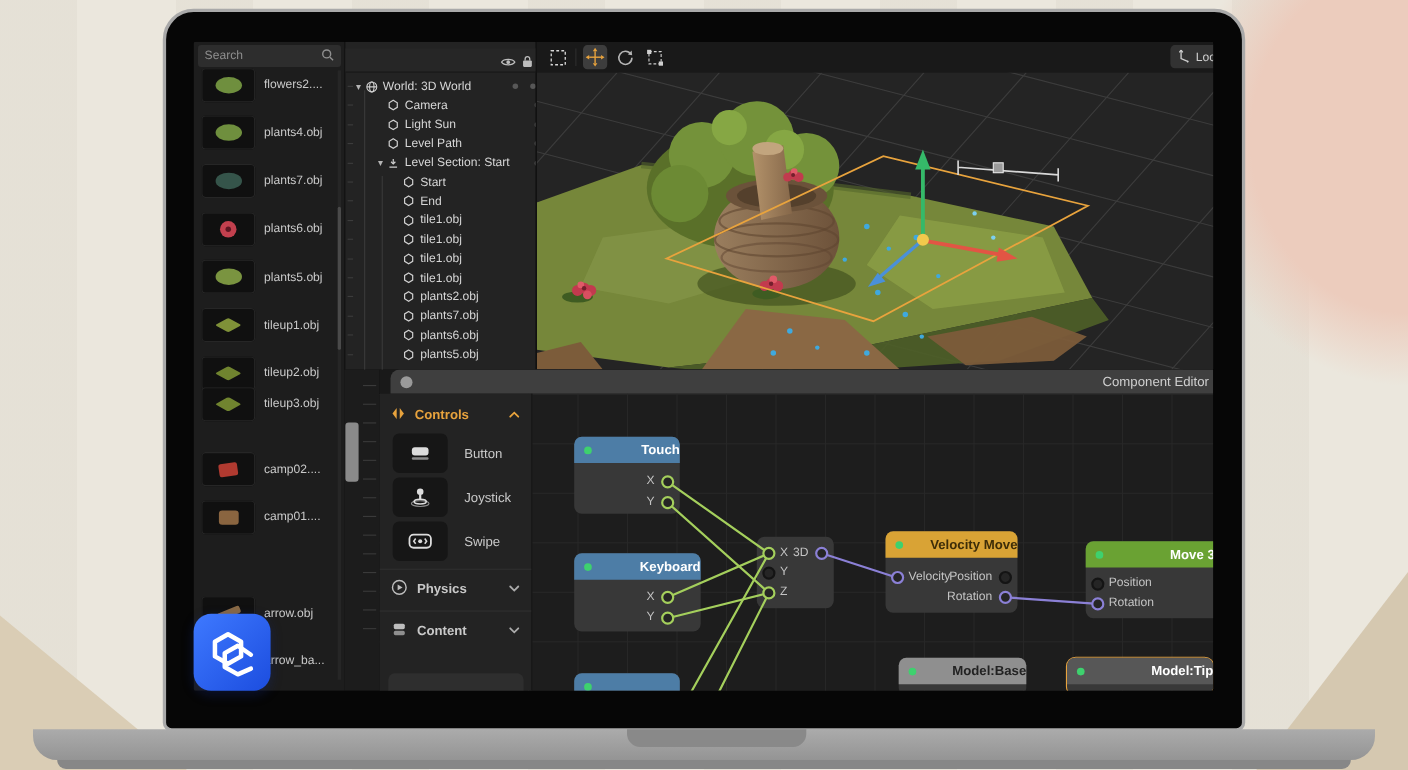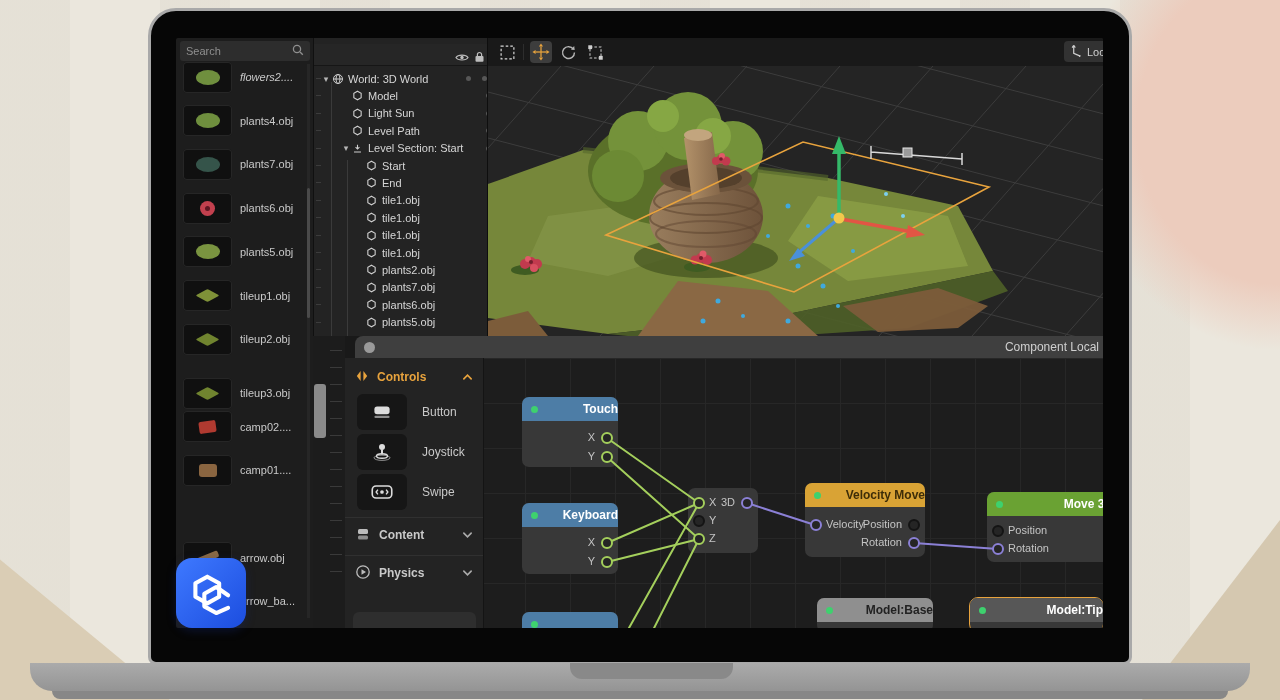--- a/index.html
+++ b/index.html
@@ -116,21 +116,21 @@
 
     <div class="asset-panel">
       <div class="searchbox">
         <span class="search-text">Search</span>
         <span><svg width="12" height="12" viewBox="0 0 12 12">
               <circle cx="5" cy="5" r="3.6" fill="none" stroke="#8f8f8f" stroke-width="1.3"></circle>
               <path d="M8 8l2.8 2.8" stroke="#8f8f8f" stroke-width="1.3"></path>
             </svg></span>
       </div>
       <div class="asset-list" id="asset-list">
-          <div class="asset-row" style="top: 0px; font-style: italic;">
+          <div class="asset-row" style="top: 0px;">
             <div class="thumb">
               <div class="g-blob" style="background: rgb(111, 143, 62);"></div>
             </div>
             <span class="asset-label">flowers2....</span>
           </div>
           <div class="asset-row" style="top: 43.7px;">
             <div class="thumb">
               <div class="g-blob" style="background: rgb(111, 143, 62);"></div>
             </div>
             <span class="asset-label">plants4.obj</span>
@@ -158,21 +158,21 @@
               <div class="g-diamond" style="background: rgb(127, 145, 56);"></div>
             </div>
             <span class="asset-label">tileup1.obj</span>
           </div>
           <div class="asset-row" style="top: 262.2px;">
             <div class="thumb">
               <div class="g-diamond" style="background: rgb(112, 132, 47);"></div>
             </div>
             <span class="asset-label">tileup2.obj</span>
           </div>
-          <div class="asset-row" style="top: 316px;">
+          <div class="asset-row" style="top: 290px;">
             <div class="thumb">
               <div class="g-diamond" style="background: rgb(112, 132, 47);"></div>
             </div>
             <span class="asset-label">tileup3.obj</span>
           </div>
           <div class="asset-row" style="top: 349.6px;">
             <div class="thumb">
               <div class="g-flag" style="background: rgb(176, 58, 48);"></div>
             </div>
             <span class="asset-label">camp02....</span>
@@ -229,21 +229,21 @@
               <span class="t-dot"></span>
             </span>
           </div>
           <div class="t-row" style="top: 19.4px; padding-left: 26px;">
             <span class="t-caret"></span>
             <span class="t-icon">
               <svg width="11" height="11" viewBox="0 0 12 12">
                 <path d="M6 1.3 10 3.7V8.3L6 10.7 2 8.3V3.7Z" fill="none" stroke="#cfcfcf" stroke-width="1.2"></path>
               </svg>
             </span>
-            <span class="t-label">Model</span>
+            <span class="t-label">Camera</span>
             <span class="t-dots">
               <span class="t-dot"></span>
               <span class="t-dot"></span>
             </span>
           </div>
           <div class="t-row" style="top: 36.8px; padding-left: 26px;">
             <span class="t-caret"></span>
             <span class="t-icon">
               <svg width="11" height="11" viewBox="0 0 12 12">
                 <path d="M6 1.3 10 3.7V8.3L6 10.7 2 8.3V3.7Z" fill="none" stroke="#cfcfcf" stroke-width="1.2"></path>
@@ -613,21 +613,21 @@
         <div class="gut-tick" style="top: 167px;"></div>
         <div class="gut-tick" style="top: 184px;"></div>
         <div class="gut-tick" style="top: 201px;"></div>
         <div class="gut-tick" style="top: 218px;"></div>
         <div class="gut-tick" style="top: 235px;"></div>
       </div>
 
     <div class="editor">
       <div class="ce-bar">
         <span class="ce-dot"></span>
-        <span class="ce-title">Component Local</span>
+        <span class="ce-title">Component Editor</span>
       </div>
       <div class="grid-layer" id="graph">
         <svg id="wires" width="758" height="270">
             <line x1="262" y1="80" x2="354" y2="145" stroke="#a4cf5c" stroke-width="2" stroke-linecap="round"></line>
             <line x1="262" y1="99" x2="354" y2="181" stroke="#a4cf5c" stroke-width="2" stroke-linecap="round"></line>
             <line x1="262" y1="185" x2="354" y2="145" stroke="#a4cf5c" stroke-width="2" stroke-linecap="round"></line>
             <line x1="262" y1="204" x2="354" y2="181" stroke="#a4cf5c" stroke-width="2" stroke-linecap="round"></line>
             <line x1="275" y1="286" x2="354" y2="145" stroke="#a4cf5c" stroke-width="2" stroke-linecap="round"></line>
             <line x1="301" y1="286" x2="354" y2="181" stroke="#a4cf5c" stroke-width="2" stroke-linecap="round"></line>
             <line x1="402" y1="145" x2="470" y2="167" stroke="#8b80d6" stroke-width="2" stroke-linecap="round"></line>
@@ -636,21 +636,21 @@
       <div class="node" style="left: 177px; top: 39px; width: 96px; height: 70px;">
             <div class="node-header" style="background: rgb(77, 125, 166);">
               <span class="node-dot"></span>
               <span class="node-title" style="color: rgb(255, 255, 255);">Touch</span>
             </div>
           </div>
           <div class="port" style="left: 256px; top: 74px; border-color: rgb(164, 207, 92);"></div>
           <span class="port-label" style="left: 250px; top: 73px; transform: translateX(-100%);">X</span>
           <div class="port" style="left: 256px; top: 93px; border-color: rgb(164, 207, 92);"></div>
           <span class="port-label" style="left: 250px; top: 92px; transform: translateX(-100%);">Y</span>
-          <div class="node" style="left: 177px; top: 145px; width: 96px; height: 71px;">
+          <div class="node" style="left: 177px; top: 145px; width: 115px; height: 71px;">
             <div class="node-header" style="background: rgb(77, 125, 166);">
               <span class="node-dot"></span>
               <span class="node-title" style="color: rgb(255, 255, 255);">Keyboard</span>
             </div>
           </div>
           <div class="port" style="left: 256px; top: 179px; border-color: rgb(164, 207, 92);"></div>
           <span class="port-label" style="left: 250px; top: 178px; transform: translateX(-100%);">X</span>
           <div class="port" style="left: 256px; top: 198px; border-color: rgb(164, 207, 92);"></div>
           <span class="port-label" style="left: 250px; top: 197px; transform: translateX(-100%);">Y</span>
           <div class="node" style="left: 343px; top: 130px; width: 70px; height: 65px;"></div>
@@ -739,38 +739,38 @@
               <svg width="26" height="20" viewBox="0 0 24 18">
                 <rect x="3" y="3.5" width="18" height="11" rx="3.5" fill="none" stroke="#dcdcdc" stroke-width="1.5"></rect>
                 <circle cx="12" cy="9" r="1.7" fill="#dcdcdc"></circle>
                 <path d="M8.2 6.8 6.6 9l1.6 2.2M15.8 6.8 17.4 9l-1.6 2.2" fill="none" stroke="#dcdcdc" stroke-width="1.3"></path>
               </svg>
             </div>
             <span class="pal-label">Swipe</span>
           </div>
           <div class="pal-head" style="border-top: 1px solid rgb(48, 48, 48); margin-top: 7px; padding-top: 4px;">
             <span style="margin-right: 8px;"><svg width="16" height="16" viewBox="0 0 16 16">
+                <circle cx="8" cy="8" r="6.2" fill="none" stroke="#bdbdbd" stroke-width="1.3"></circle>
+                <path d="M6.5 5.3 11 8l-4.5 2.7Z" fill="#bdbdbd"></path>
+              </svg></span>
+            <span>Physics</span>
+            <span class="chev"><svg width="11" height="8" viewBox="0 0 12 8">
+                <path d="M2 2 6 6 10 2" fill="none" stroke="#aaaaaa" stroke-width="1.8" stroke-linecap="round"></path>
+              </svg></span>
+          </div>
+          <div class="pal-head" style="border-top: 1px solid rgb(48, 48, 48); margin-top: 7px; padding-top: 4px;">
+            <span style="margin-right: 8px;"><svg width="16" height="16" viewBox="0 0 16 16">
                 <rect x="3" y="3" width="10" height="5" rx="1.5" fill="#bdbdbd"></rect>
                 <rect x="3" y="9.5" width="10" height="4" rx="1.5" fill="#bdbdbd" opacity=".7"></rect>
               </svg></span>
             <span>Content</span>
             <span class="chev"><svg width="11" height="8" viewBox="0 0 12 8">
                 <path d="M2 2 6 6 10 2" fill="none" stroke="#aaaaaa" stroke-width="1.8" stroke-linecap="round"></path>
               </svg></span>
           </div>
-          <div class="pal-head" style="border-top: 1px solid rgb(48, 48, 48); margin-top: 7px; padding-top: 4px;">
-            <span style="margin-right: 8px;"><svg width="16" height="16" viewBox="0 0 16 16">
-                <circle cx="8" cy="8" r="6.2" fill="none" stroke="#bdbdbd" stroke-width="1.3"></circle>
-                <path d="M6.5 5.3 11 8l-4.5 2.7Z" fill="#bdbdbd"></path>
-              </svg></span>
-            <span>Physics</span>
-            <span class="chev"><svg width="11" height="8" viewBox="0 0 12 8">
-                <path d="M2 2 6 6 10 2" fill="none" stroke="#aaaaaa" stroke-width="1.8" stroke-linecap="round"></path>
-              </svg></span>
-          </div>
           <div class="pal-partial"></div>
         </div>
     </div>
 
   </div>
 
   <div class="base">
       <div class="notch"></div>
     </div>
   <div class="base-strip"></div>

